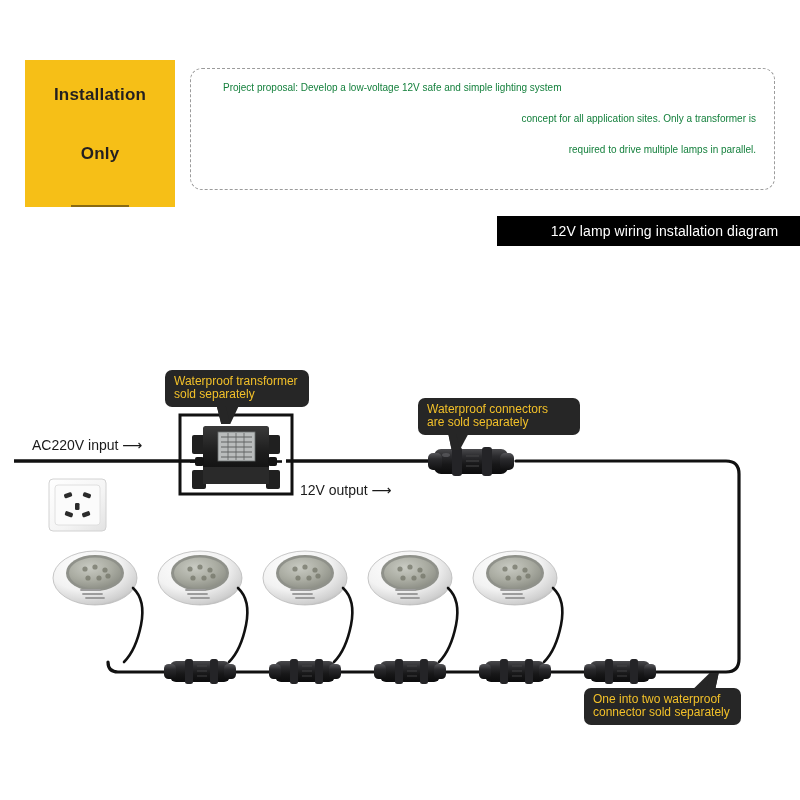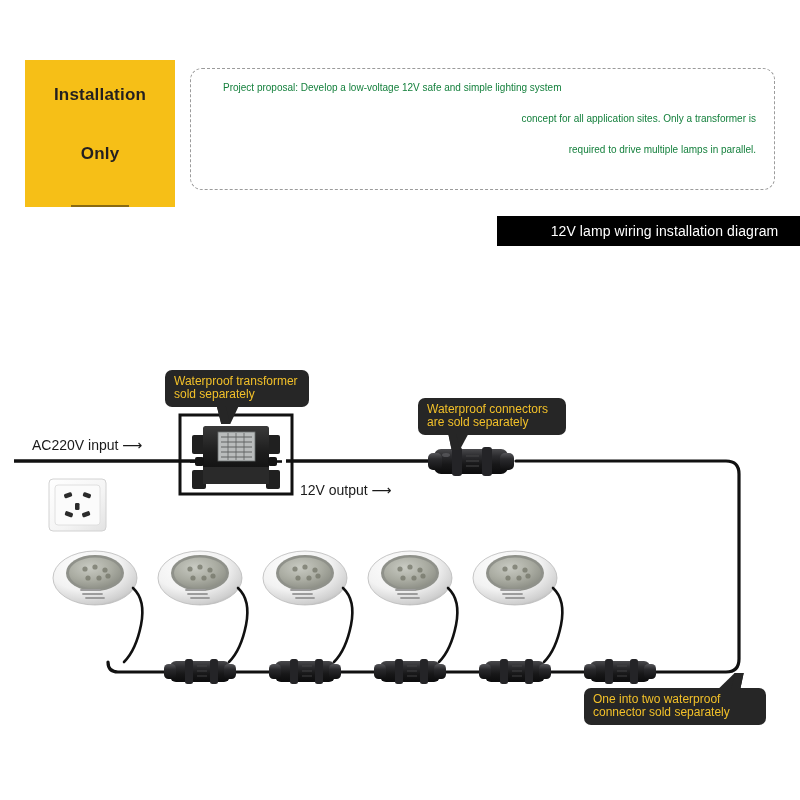--- a/index.html
+++ b/index.html
@@ -137,37 +137,37 @@
     border-right: 13px solid transparent;
     border-top: 18px solid #262626;
     border-bottom: 0;
     transform: skewX(14deg);
   }
 
   
   #callout-connector {
     left: 418px;
     top: 398px;
-    width: 148px;
+    width: 162px;
   }
   #callout-connector .tail {
     left: 32px;
     bottom: -15px;
     border-left: 8px solid #262626;
     border-right: 12px solid transparent;
     border-top: 16px solid #262626;
     border-bottom: 0;
     transform: skewX(12deg);
   }
 
   
   #callout-splitter {
     left: 584px;
     top: 688px;
-    width: 182px;
+    width: 157px;
   }
   #callout-splitter .tail {
     right: 24px;
     top: -15px;
     border-right: 9px solid #262626;
     border-left: 13px solid transparent;
     border-bottom: 16px solid #262626;
     border-top: 0;
     transform: skewX(-12deg);
   }

